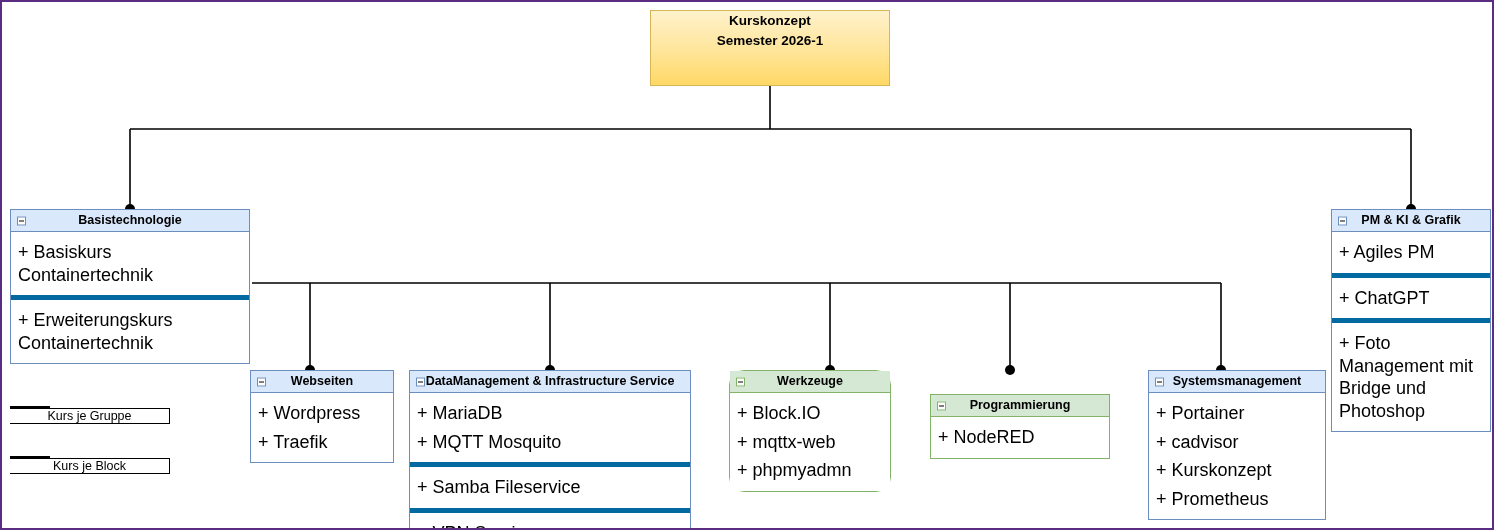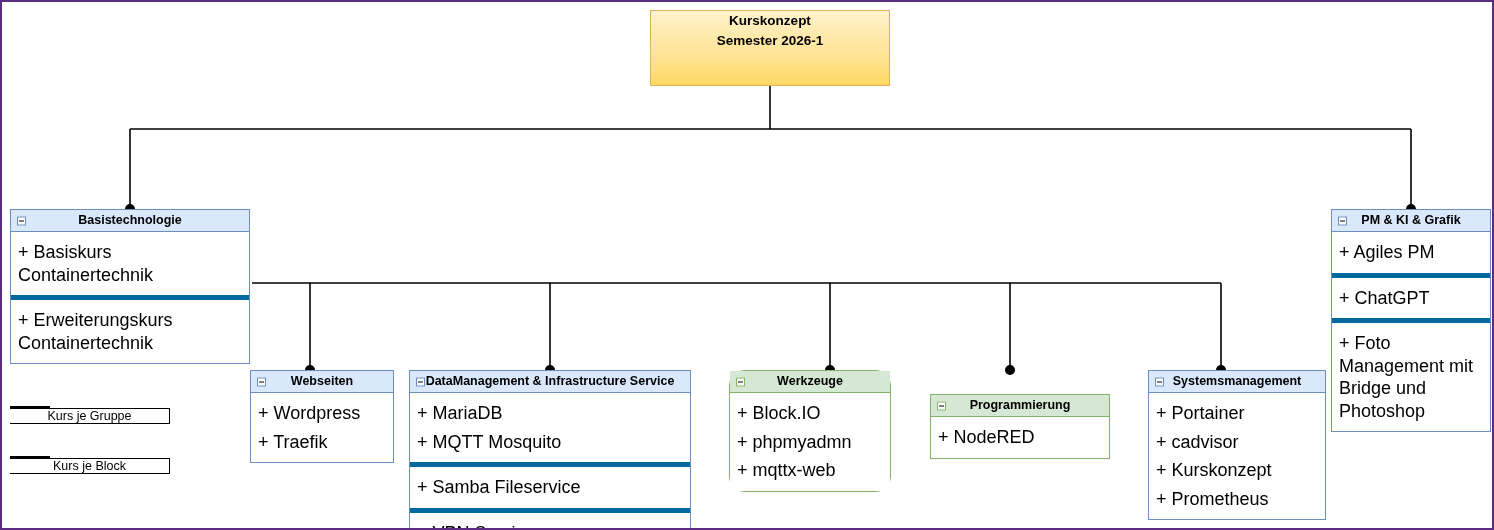--- a/index.html
+++ b/index.html
@@ -252,22 +252,22 @@
 
     <div class="node green" style="left:727px; top:368px; width:162px;border-radius:15px;">
       <div class="hdr">
         <span class="ico">
             <i></i>
           </span>
         <span>Werkzeuge</span>
       </div>
       <div class="compartment">
         <div class="row">+ Block.IO</div>
+        <div class="row">+ mqttx-web</div>
         <div class="row">+ phpmyadmn</div>
-        <div class="row">+ mqttx-web</div>
       </div>
     </div>
 
     <div class="node green" style="left:928px; top:368px; width:180px;margin-top:24px;">
       <div class="hdr">
         <span class="ico">
             <i></i>
           </span>
         <span>Programmierung</span>
       </div>

